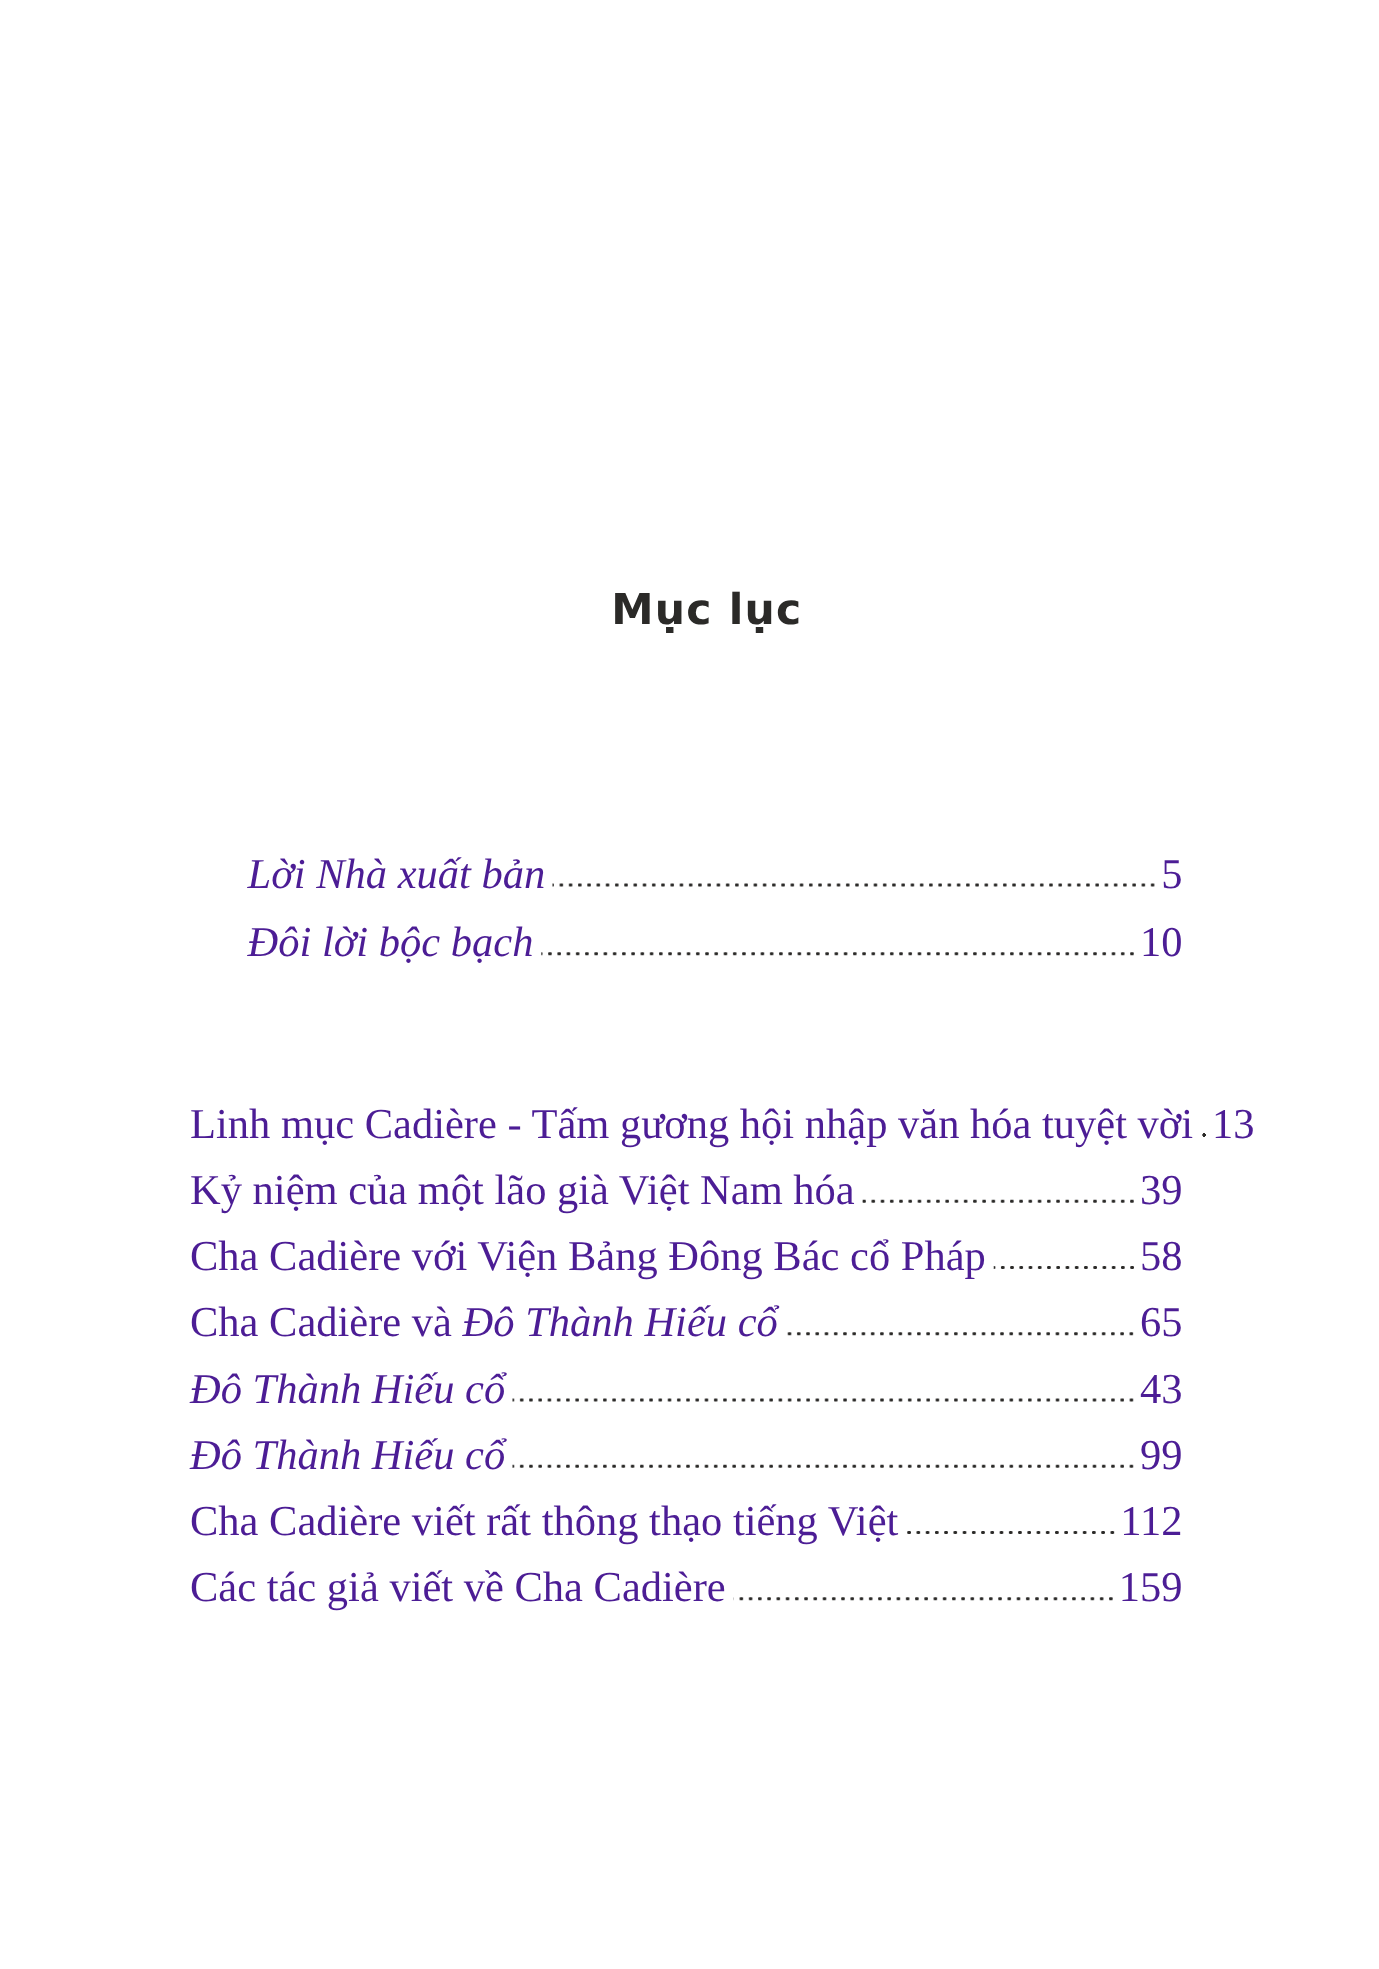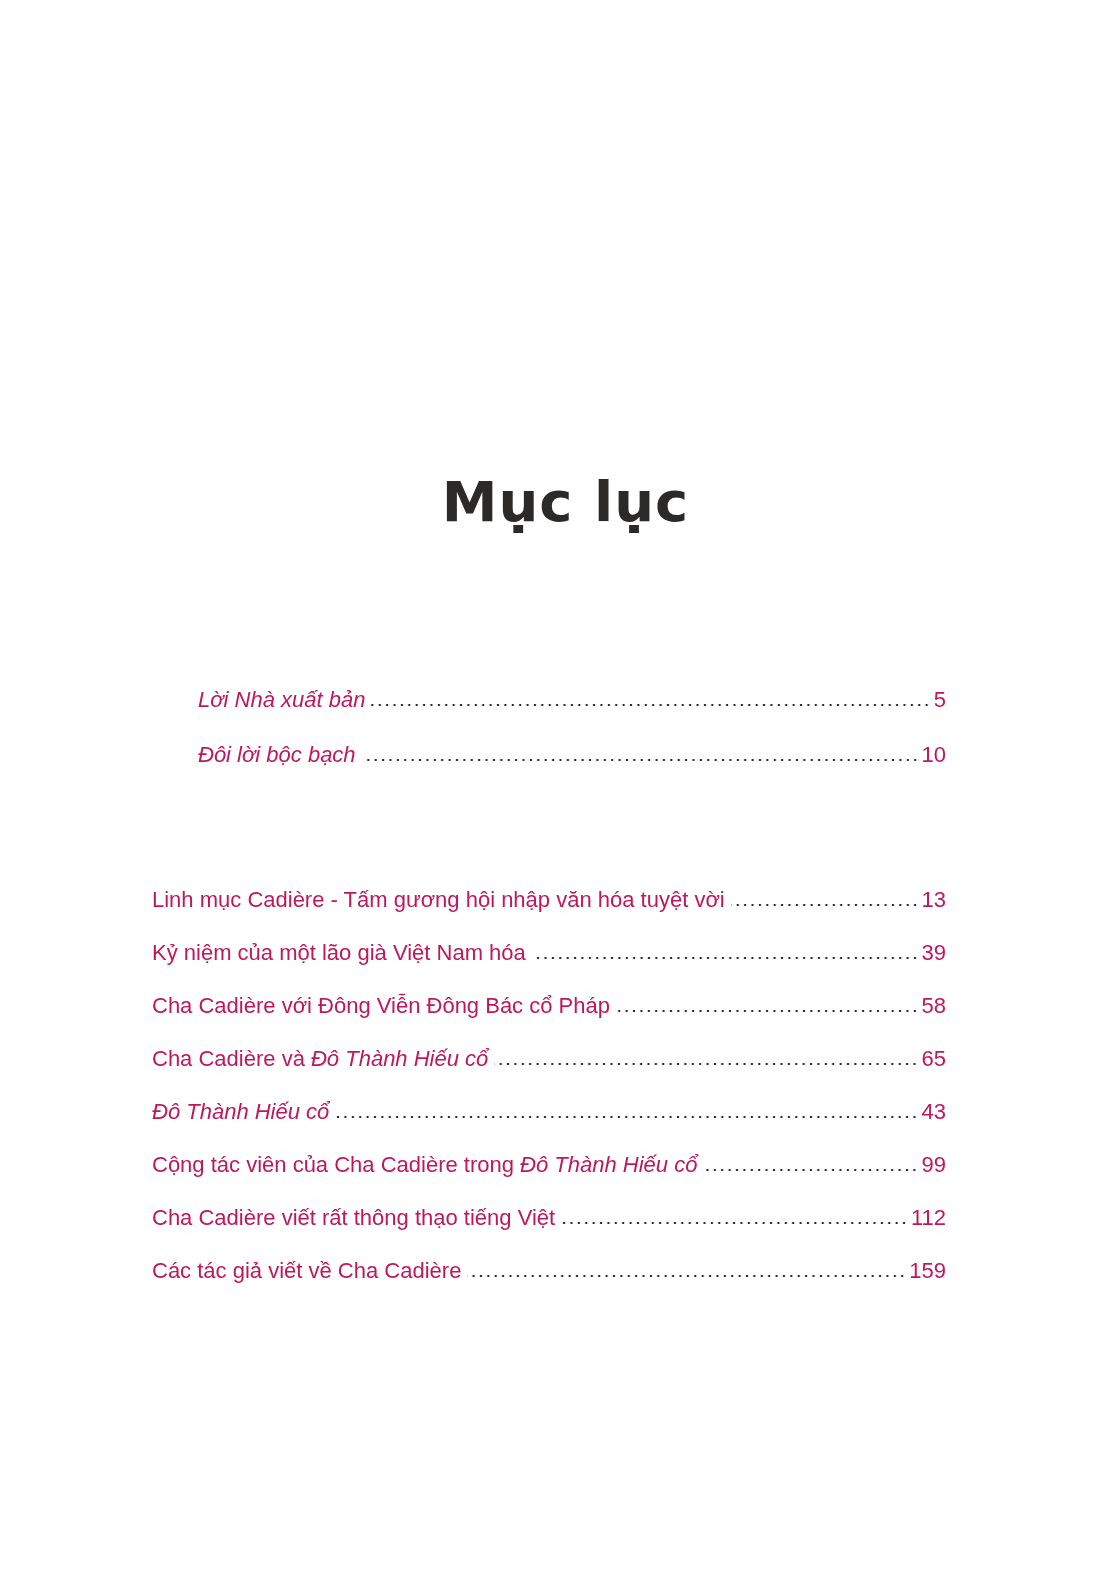--- a/index.html
+++ b/index.html
@@ -16,33 +16,33 @@
     color: #2b2a28;
   }
   .page-title {
     position: absolute;
     top: 468px;
     left: 0;
     right: 0;
     text-align: center;
     font-family: "DejaVu Sans", sans-serif;
     font-weight: bold;
-    font-size: 56px;
+    font-size: 34px;
     letter-spacing: 1px;
     color: #2b2a28;
     line-height: 1.2;
     padding-left: 28px;
   }
   .toc-list {
     position: absolute;
     left: 152px;
     right: 157px;
-    font-family: Liberation Sans, sans-serif;
-    font-size: 22px;
-    color: #be185d;
+    font-family: Liberation Serif, serif;
+    font-size: 34px;
+    color: #4c1d95;
   }
   .front-list { top: 684px; }
   .chapter-list { top: 884px; }
   .toc-row {
     display: flex;
     align-items: baseline;
     line-height: 32px;
     white-space: pre;
   }
   .front-list .toc-row { margin-bottom: 23px; padding-left: 46px; }
@@ -87,30 +87,30 @@
   </div>
 
   <div class="toc-list chapter-list">
     <div class="toc-row">
       <span class="toc-label">Linh mục Cadière - Tấm gương hội nhập văn hóa tuyệt vời</span><span class="toc-label-italic"></span><span class="leader"></span><span class="toc-page-num">13</span>
     </div>
     <div class="toc-row">
       <span class="toc-label">Kỷ niệm của một lão già Việt Nam hóa</span><span class="toc-label-italic"></span><span class="leader"></span><span class="toc-page-num">39</span>
     </div>
     <div class="toc-row">
-      <span class="toc-label">Cha Cadière với Đông Viễn Đông Bác cổ Pháp</span><span class="toc-label-italic"></span><span class="leader"></span><span class="toc-page-num">58</span>
+      <span class="toc-label">Cha Cadière với Viện Bảng Đông Bác cổ Pháp</span><span class="toc-label-italic"></span><span class="leader"></span><span class="toc-page-num">58</span>
     </div>
     <div class="toc-row">
       <span class="toc-label">Cha Cadière và </span><span class="toc-label-italic">Đô Thành Hiếu cổ</span><span class="leader"></span><span class="toc-page-num">65</span>
     </div>
     <div class="toc-row">
       <span class="toc-label-italic">Đô Thành Hiếu cổ</span><span class="leader"></span><span class="toc-page-num">43</span>
     </div>
     <div class="toc-row">
-      <span class="toc-label">Cộng tác viên của Cha Cadière trong </span><span class="toc-label-italic">Đô Thành Hiếu cổ</span><span class="leader"></span><span class="toc-page-num">99</span>
+      <span class="toc-label-italic">Đô Thành Hiếu cổ</span><span class="leader"></span><span class="toc-page-num">99</span>
     </div>
     <div class="toc-row">
       <span class="toc-label">Cha Cadière viết rất thông thạo tiếng Việt</span><span class="toc-label-italic"></span><span class="leader"></span><span class="toc-page-num">112</span>
     </div>
     <div class="toc-row">
       <span class="toc-label">Các tác giả viết về Cha Cadière</span><span class="toc-label-italic"></span><span class="leader"></span><span class="toc-page-num">159</span>
     </div>
   </div>
 
 </div>

